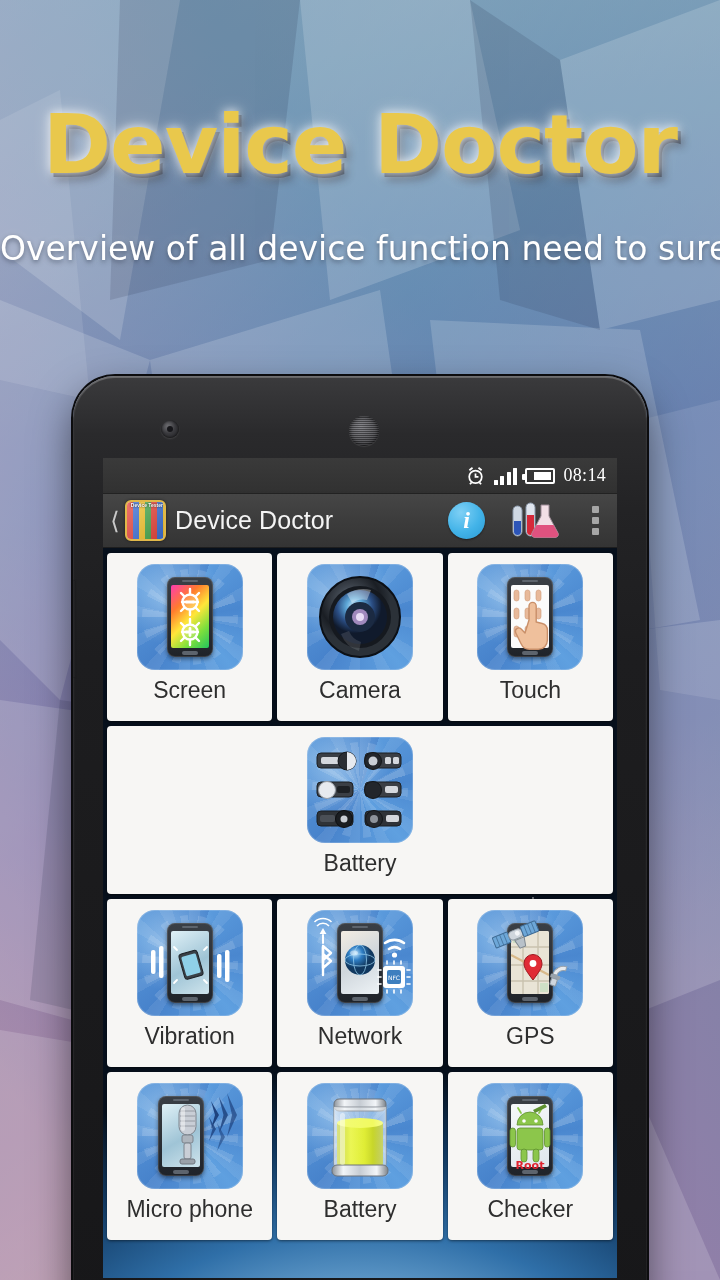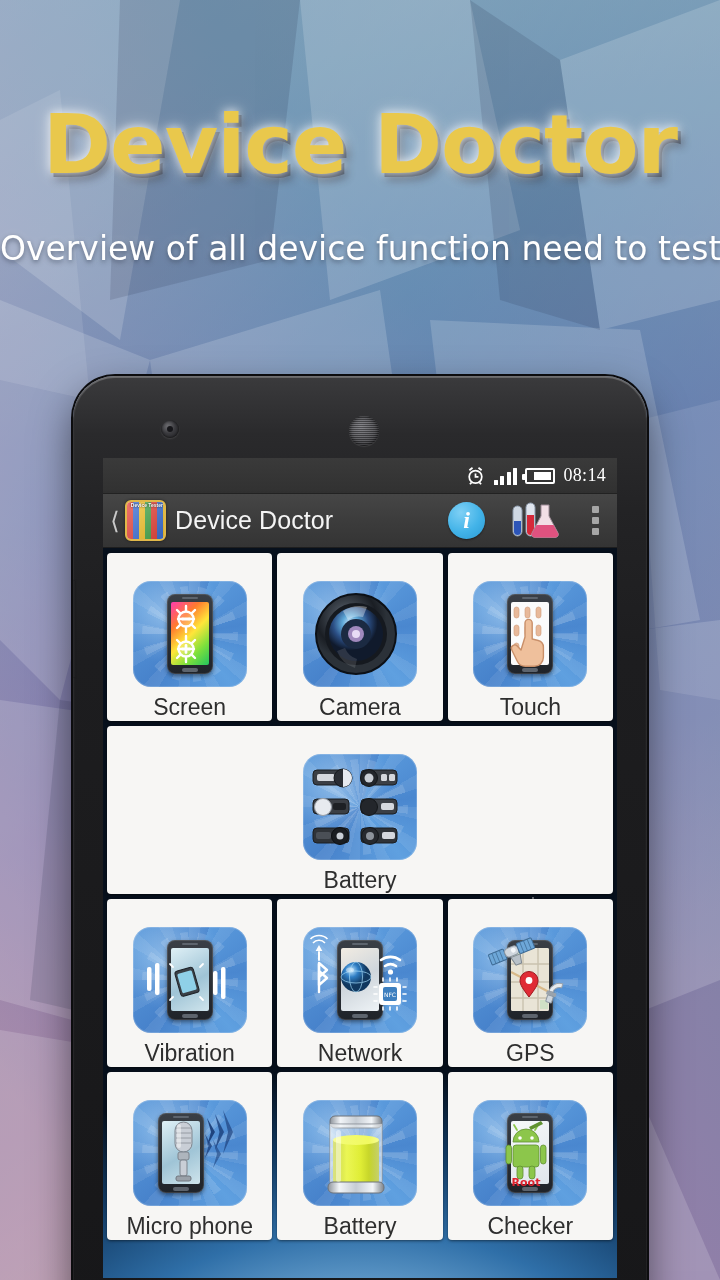--- a/index.html
+++ b/index.html
@@ -170,26 +170,26 @@
     background:
       radial-gradient(ellipse 120% 55% at 50% 118%, #cfe4f2 0%, #7fb4dc 22%, #2f6fa8 45%, #123a63 66%, #07101c 85%),
       linear-gradient(180deg,#06090f 0%, #070d16 40%, #0a1524 70%, #123354 100%);
   }
   .stars { position:absolute; inset:0; opacity:.55; }
 
   .grid { position:absolute; inset:0; padding:5px 4px 0 4px; }
   .grow { display:flex; gap:5px; margin-bottom:5px; height:168px; }
   .tile {
     flex:1 1 0; background:#f7f6f4; border-radius:4px;
-    display:flex; flex-direction:column; align-items:center; justify-content:flex-end;
+    display:flex; flex-direction:column; align-items:center; justify-content:flex-start;
     padding-top:11px;
     box-shadow:0 1px 3px rgba(0,0,0,.5);
   }
   .tico {
-    width:114px; height:106px; border-radius:18px; position:relative; overflow:hidden;
+    width:106px; height:106px; border-radius:18px; position:relative; overflow:hidden;
     background:
       radial-gradient(circle at 30% 28%, rgba(255,255,255,.30) 0%, rgba(255,255,255,0) 48%),
       conic-gradient(from 20deg at 50% 50%, #5b9bdd 0deg, #4a87cf 60deg, #5fa0e0 120deg, #4782cb 200deg, #5c9cdd 280deg, #4a87cf 360deg),
       #4f8ed3;
     box-shadow:inset 0 0 0 1px rgba(255,255,255,.18);
   }
   .tlabel {
     margin-top:7px; font-size:23px; color:#2e2e2e;
     font-family:"Liberation Sans",sans-serif; white-space:nowrap;
   }
@@ -279,21 +279,21 @@
     <g opacity="0.10" fill="#ffffff">
       <polygon points="0,120 60,90 90,400 0,380"></polygon>
       <polygon points="640,420 720,400 720,700 660,690"></polygon>
     </g>
   </svg>
 </div>
 
 <div class="header">
   <div class="app-title">Device Doctor</div>
   <div class="tagline">
-    <div>Overview of all device function need to test</div>
+    <div>Overview of all device function need to sure</div>
   </div>
 </div>
 
 <div class="phone">
   <div class="phone-glass"></div>
   <div class="side-btn"></div>
   <div class="front-cam"></div>
   <div class="earpiece"></div>
 
   <div class="screen">

